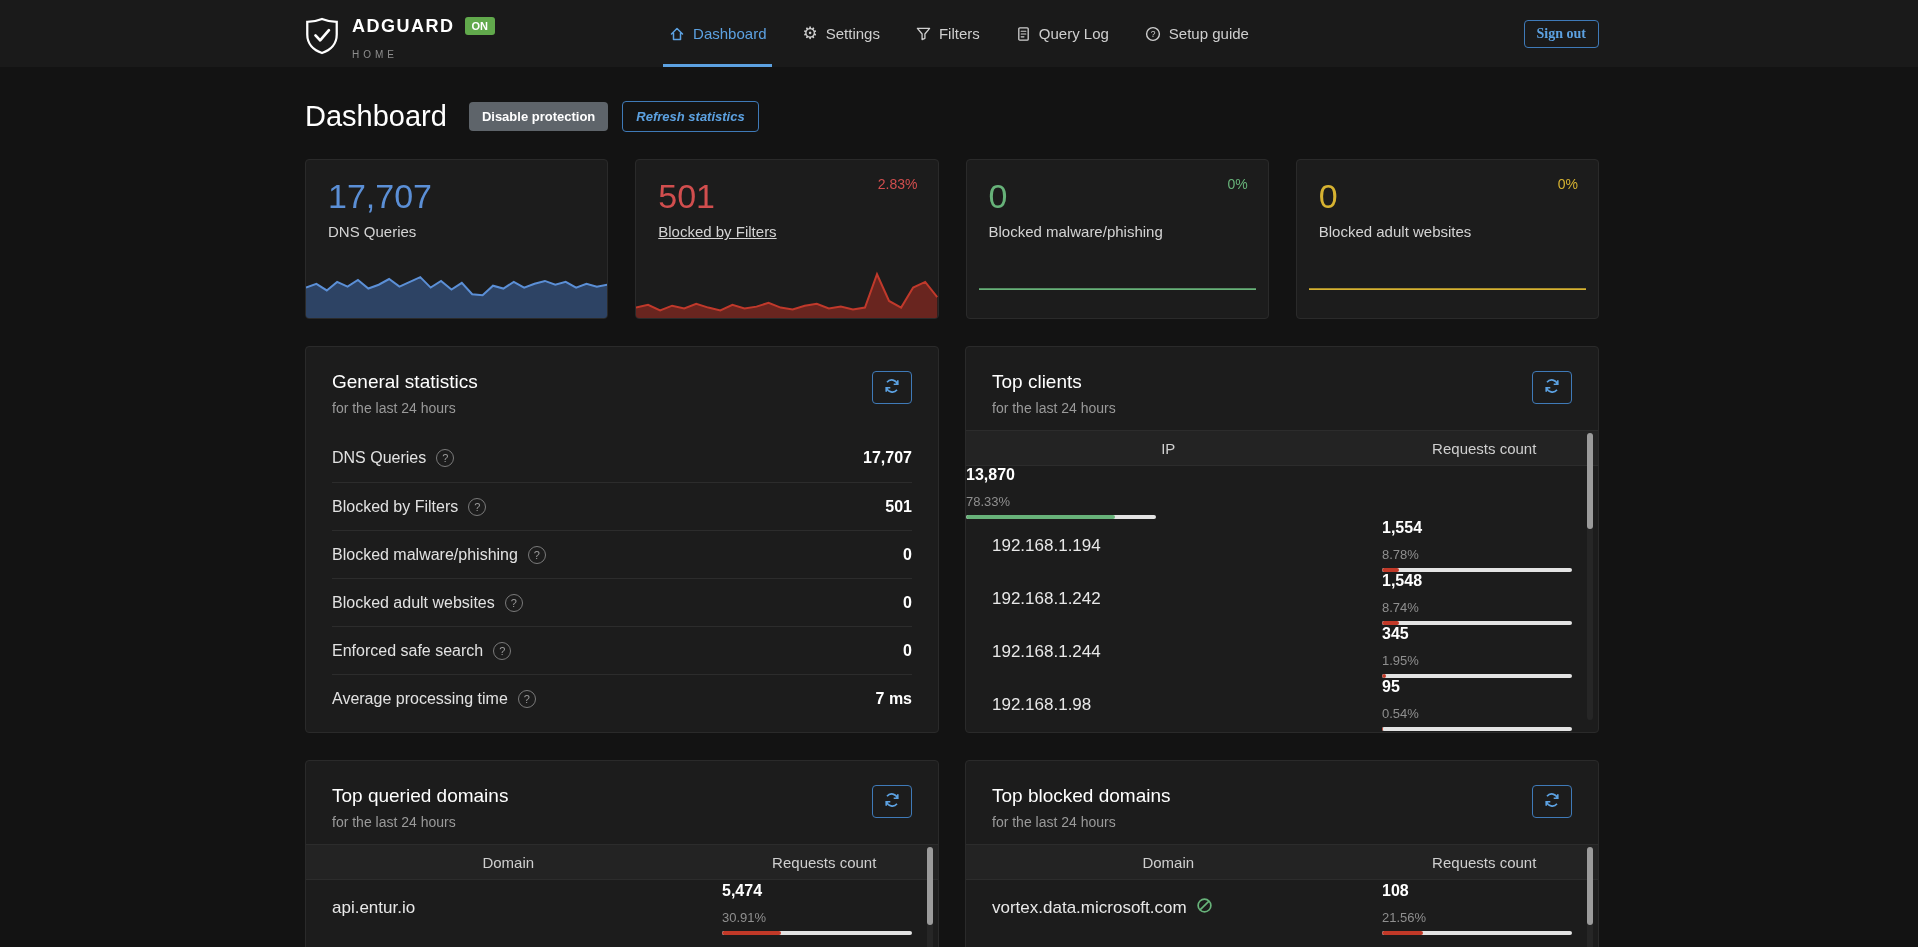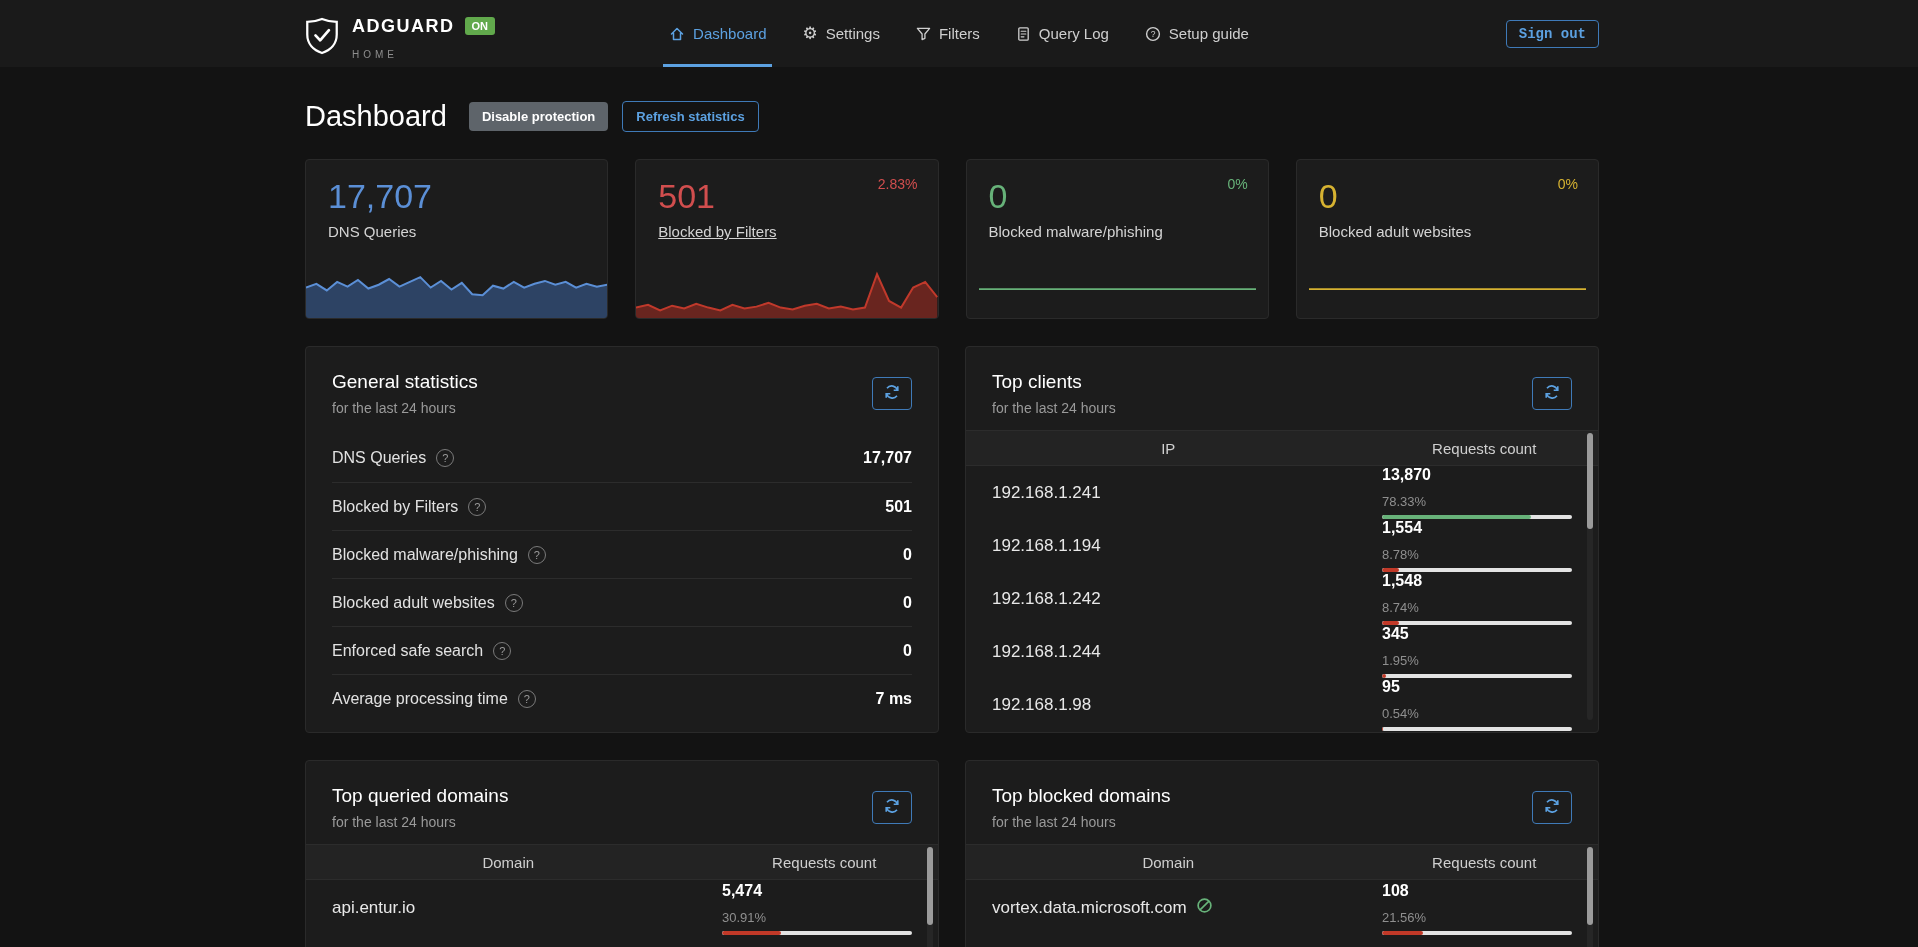--- a/index.html
+++ b/index.html
@@ -19,44 +19,44 @@
   .brand-title{font-size:18px;font-weight:700;color:#fff;letter-spacing:1.5px;}
   .brand-sub{font-size:10px;color:#8f8f8f;letter-spacing:4px;margin-top:12px;}
   .on-badge{background:var(--on-badge);color:#fff;font-size:11px;font-weight:700;padding:2px 7px;border-radius:3px;line-height:14px;}
   .nav-items{display:flex;gap:36px;align-items:stretch;}
   .nav-item{display:flex;align-items:center;gap:8px;color:#cfcfcf;font-size:15px;text-decoration:none;position:relative;cursor:pointer;}
   .nav-item.active{color:var(--accent);}
   .nav-item.active::after{content:"";position:absolute;left:-6px;right:-6px;bottom:0;height:3px;background:var(--accent);}
   .nav-icon{display:flex;align-items:center;line-height:1;}
   .nav-icon svg{display:block;}
   .gear-glyph{font-family:"DejaVu Sans",sans-serif;font-size:17px;line-height:1;}
-  .signout-btn{position:absolute;right:319px;top:50%;transform:translateY(-50%);background:transparent;border:1px solid var(--accent-border);color:var(--accent);font-size:14px;font-weight:600;padding:5px 12px;border-radius:4px;cursor:pointer;font-family:Liberation Mono, monospace;}
+  .signout-btn{position:absolute;right:319px;top:50%;transform:translateY(-50%);background:transparent;border:1px solid var(--accent-border);color:var(--accent);font-size:14px;font-weight:600;padding:5px 12px;border-radius:4px;cursor:pointer;font-family:Liberation Serif, serif;}
 
   
   .main{width:1294px;margin-left:305px;}
   .page-head{margin-top:33px;display:flex;align-items:center;gap:14px;}
   .page-title{font-size:29px;font-weight:400;color:#fff;margin-right:8px;}
   .btn-gray{background:#5e646a;border:none;color:#fff;font-size:13px;font-weight:700;padding:7px 13px;border-radius:4px;cursor:pointer;font-family:inherit;}
-  .btn-outline{background:transparent;border:1px solid var(--accent-border);color:var(--accent);font-size:13px;font-weight:700;padding:7px 13px;border-radius:4px;cursor:pointer;font-family:inherit;}
+  .btn-outline{background:transparent;border:1px solid var(--accent-border);color:var(--accent);font-size:13px;font-weight:700;padding:7px 13px;border-radius:4px;cursor:pointer;font-family:inherit;font-style:italic;}
 
   
   .stat-grid{display:grid;grid-template-columns:repeat(4,1fr);gap:27px;margin-top:26px;}
   .stat-card{position:relative;height:160px;background:var(--card-bg);border:1px solid var(--card-border);border-radius:4px;padding:18px 22px;overflow:hidden;}
   .stat-value{font-size:34px;font-weight:400;line-height:1.1;}
   .stat-label{font-size:15px;color:#d4d4d4;margin-top:8px;}
   .stat-label.link{text-decoration:underline;cursor:pointer;}
   .stat-percent{position:absolute;top:16px;right:20px;font-size:14px;}
   .sparkline{position:absolute;left:0;right:0;bottom:0;height:56px;}
   .sparkline-flat{position:absolute;left:12px;right:12px;bottom:28px;height:8px;}
 
   
   .cards-row{display:grid;grid-template-columns:634px 634px;gap:26px;margin-top:27px;align-items:stretch;}
   .panel{position:relative;background:var(--card-bg);border:1px solid var(--card-border);border-radius:4px;overflow:hidden;}
   .cards-row.bottom .panel{min-height:330px;}
-  .panel-head{padding:24px 26px 14px;display:flex;justify-content:space-between;align-items:center;gap:10px;}
+  .panel-head{padding:24px 26px 14px;display:flex;justify-content:space-between;gap:10px;}
   .panel-title{font-size:19px;font-weight:400;color:#fff;}
   .panel-sub{font-size:14px;color:#9a9a9a;margin-top:7px;}
   .refresh-btn{width:40px;height:33px;background:transparent;border:1px solid var(--accent-border);border-radius:4px;display:flex;align-items:center;justify-content:center;cursor:pointer;flex:0 0 auto;}
 
   
   .gs-rows{padding:4px 26px 10px;}
   .gs-row{display:flex;justify-content:space-between;align-items:center;height:48px;}
   .gs-row + .gs-row{border-top:1px solid #2c2c2c;}
   .gs-label{display:flex;align-items:center;gap:10px;font-size:16px;color:#e2e2e2;}
   .q-icon{width:18px;height:18px;border:1px solid #7a7a7a;border-radius:50%;color:#9a9a9a;font-size:11px;display:flex;align-items:center;justify-content:center;cursor:pointer;flex:0 0 auto;}
@@ -282,21 +282,20 @@
                 </svg>
             </span>
           </button>
         </div>
         <div class="table-head">
           <div class="th-left">IP</div>
           <div class="th-right">Requests count</div>
         </div>
 
         <div class="t-row">
-          <div class="cell-left">192.168.1.241</div>
           <div class="cell-req">
             <div class="count-line">
                 <span class="count">13,870</span>
                 <span class="pct">78.33%</span>
               </div>
             <div class="bar">
                 <div class="bar-fill" style="width: 78.33%; background: rgb(103, 178, 121);"></div>
               </div>
           </div>
         </div>

